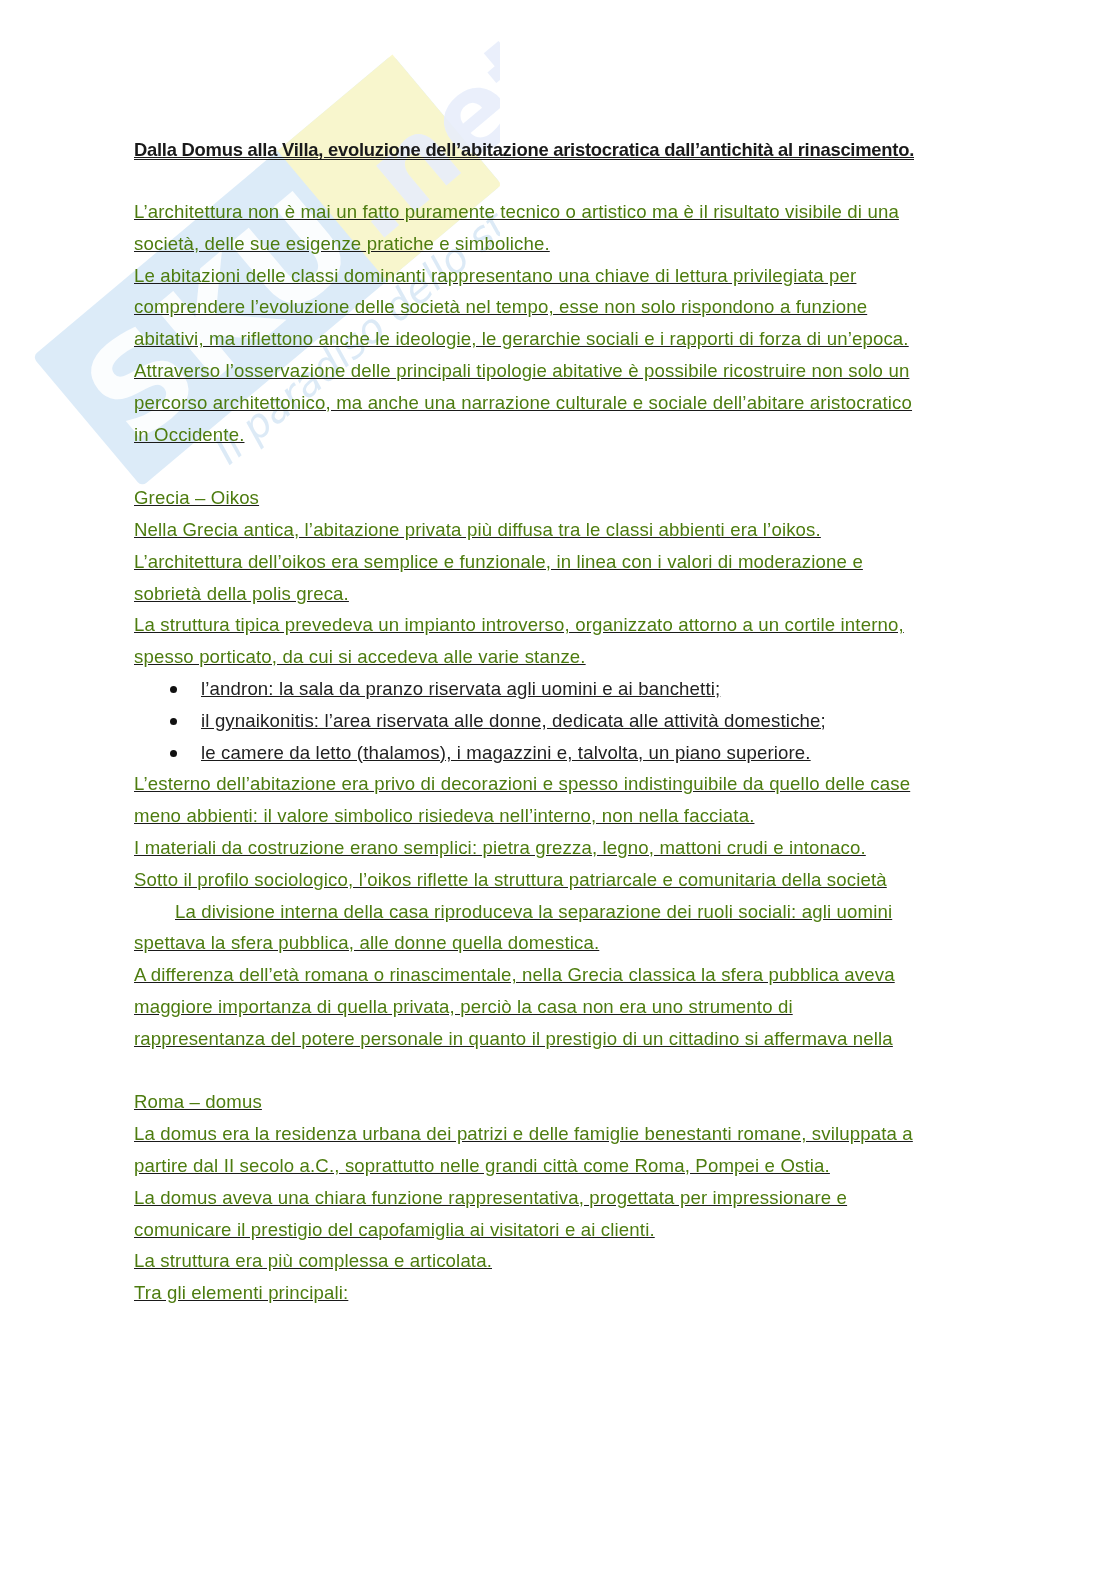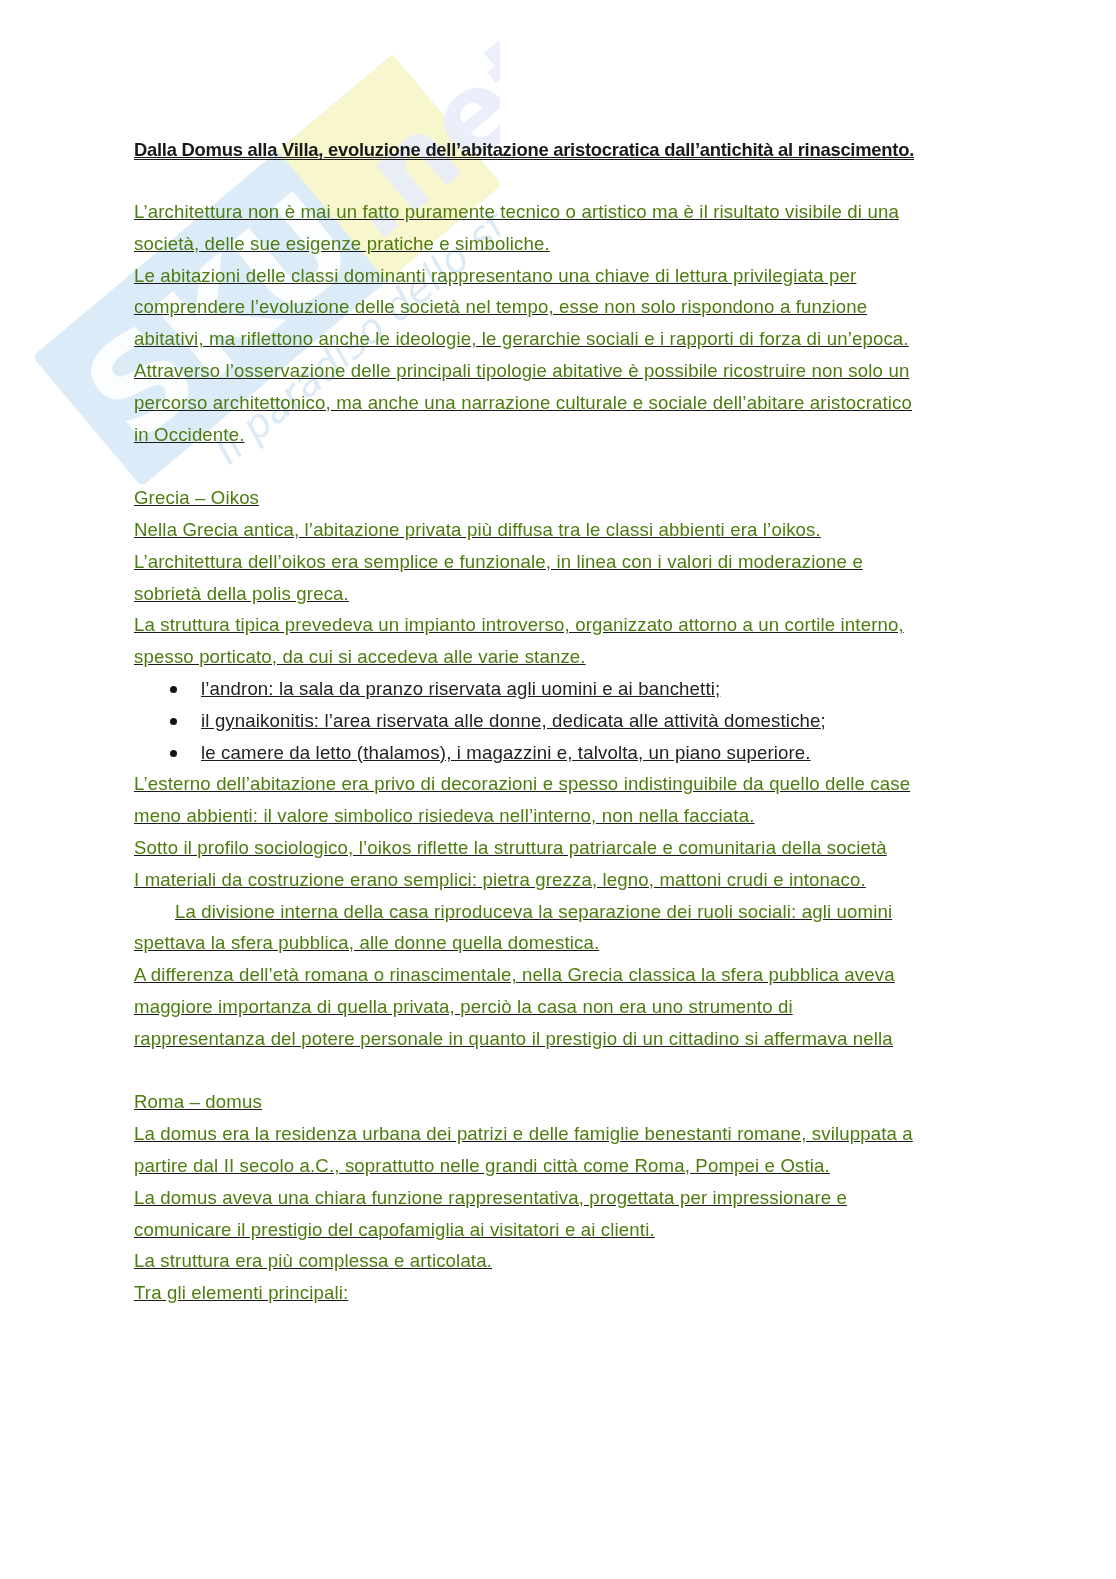--- a/index.html
+++ b/index.html
@@ -140,22 +140,22 @@
         <span>il gynaikonitis: l’area riservata alle donne, dedicata alle attività domestiche;</span>
       </li>
       <li class="bullet-item">
         <span class="bullet-dot"></span>
         <span>le camere da letto (thalamos), i magazzini e, talvolta, un piano superiore.</span>
       </li>
     </ul>
     <p class="para">
       <span class="line">L’esterno dell’abitazione era privo di decorazioni e spesso indistinguibile da quello delle case</span>
       <span class="line">meno abbienti: il valore simbolico risiedeva nell’interno, non nella facciata.</span>
+      <span class="line">I materiali da costruzione erano semplici: pietra grezza, legno, mattoni crudi e intonaco.</span>
       <span class="line">Sotto il profilo sociologico, l’oikos riflette la struttura patriarcale e comunitaria della società</span>
-      <span class="line">I materiali da costruzione erano semplici: pietra grezza, legno, mattoni crudi e intonaco.</span>
       <span class="line indent-space"> La divisione interna della casa riproduceva la separazione dei ruoli sociali: agli uomini</span>
       <span class="line">spettava la sfera pubblica, alle donne quella domestica.</span>
       <span class="line">A differenza dell’età romana o rinascimentale, nella Grecia classica la sfera pubblica aveva</span>
       <span class="line">maggiore importanza di quella privata, perciò la casa non era uno strumento di</span>
       <span class="line">rappresentanza del potere personale in quanto il prestigio di un cittadino si affermava nella</span>
       <span class="blank"></span>
     </p>
   </section>
 
   <section>

